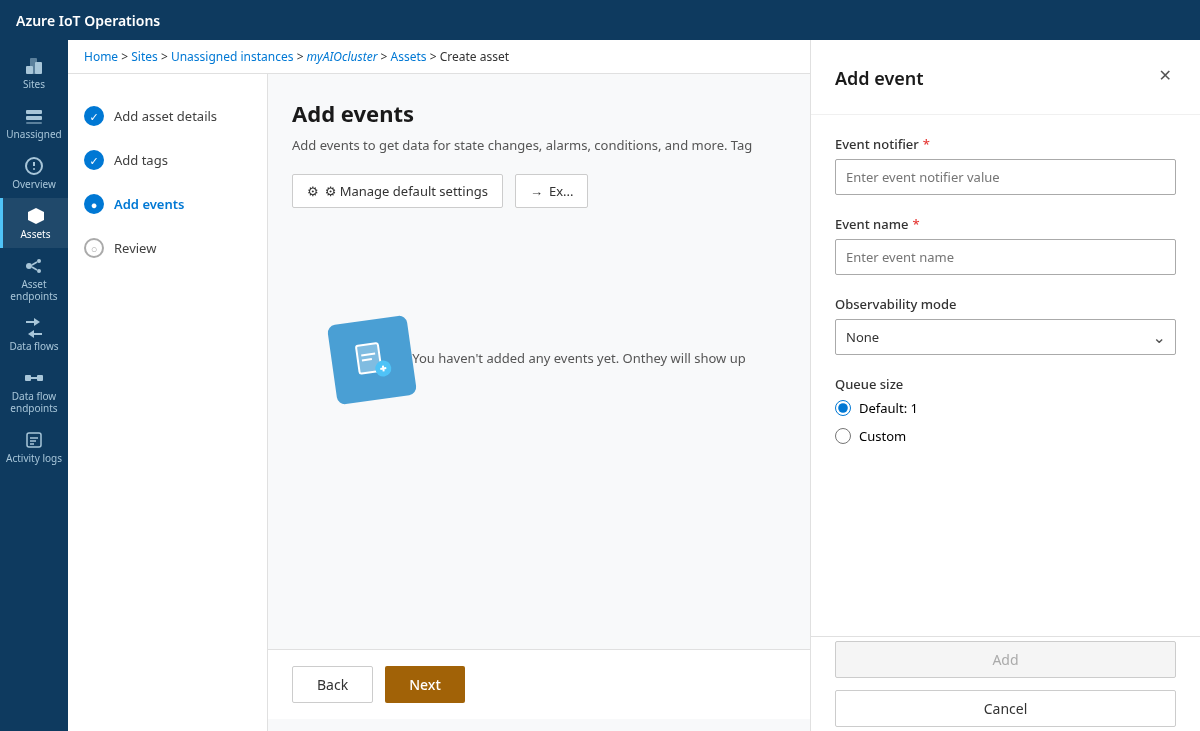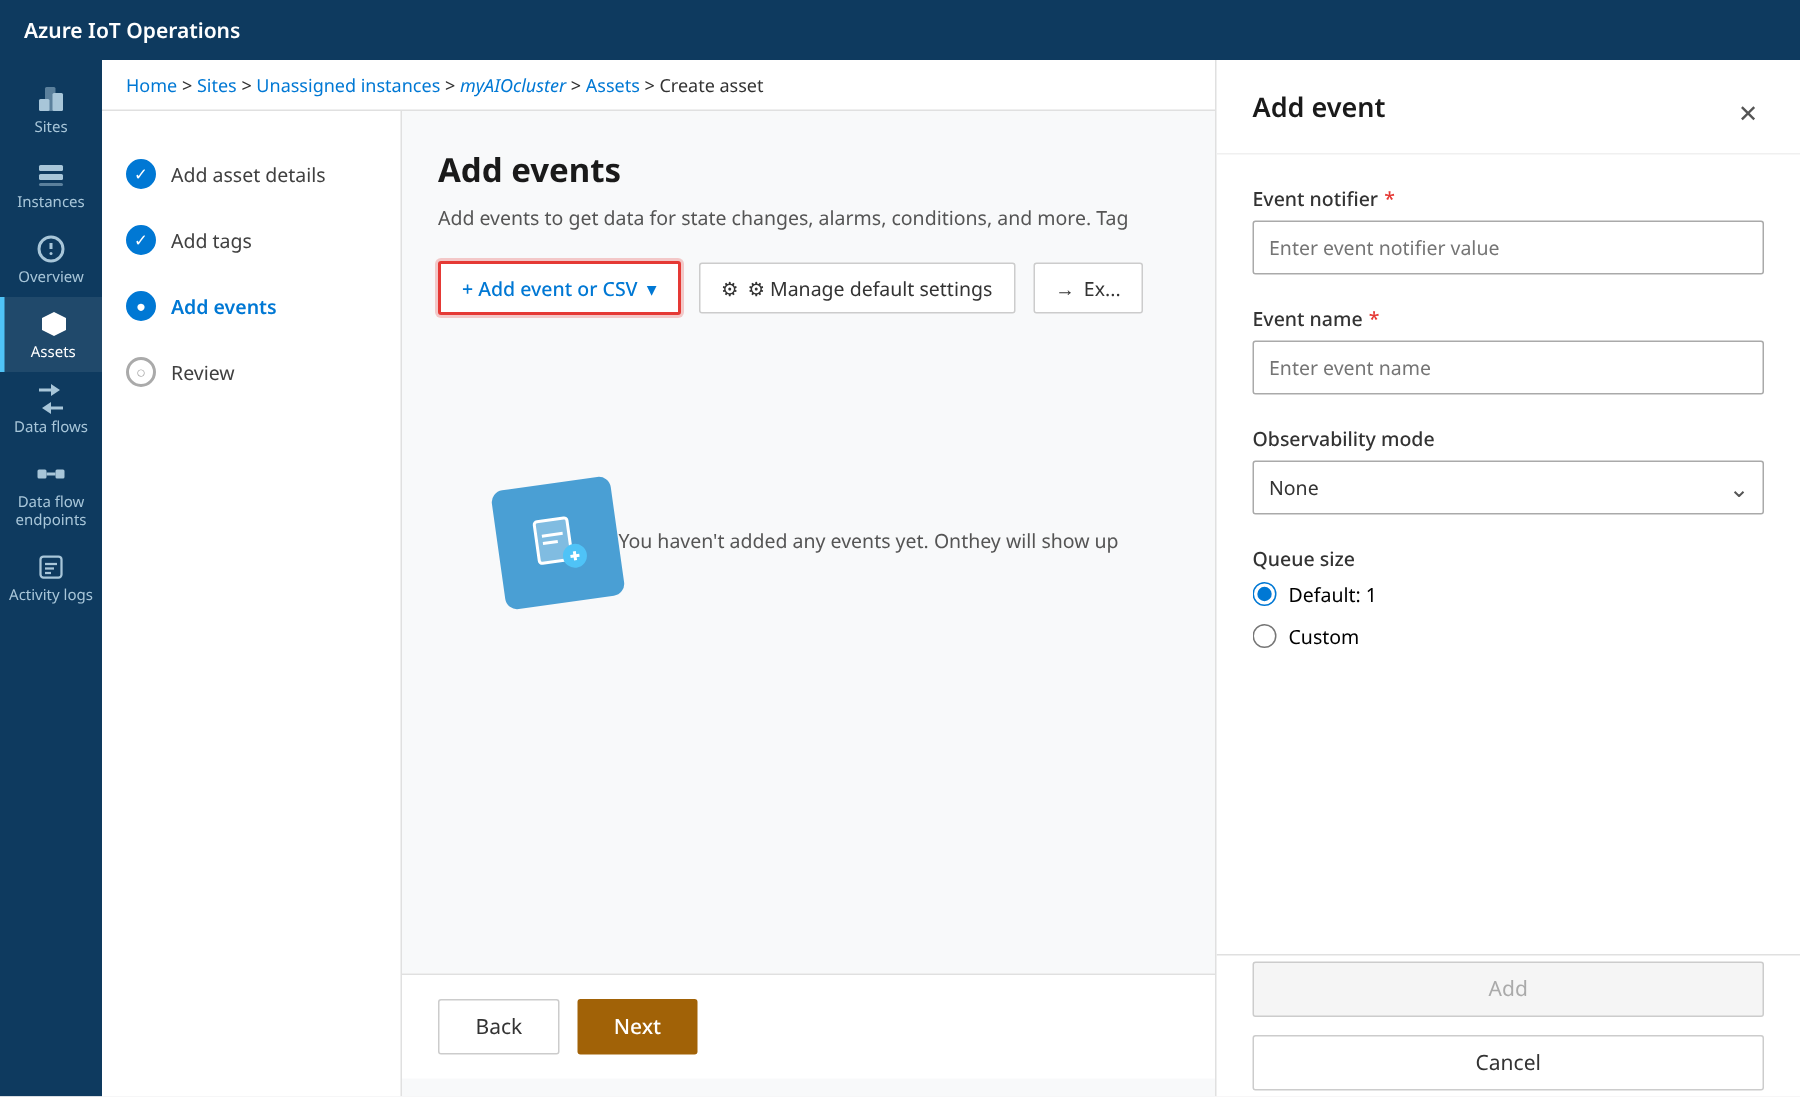--- a/index.html
+++ b/index.html
@@ -218,23 +218,23 @@
       background: white;
       border-left: 1px solid #e0e0e0;
       display: flex;
       flex-direction: column;
       flex-shrink: 0;
       overflow-y: auto;
       position: relative;
     }
     .panel-header {
       display: flex;
-      align-items: flex-start;
+      align-items: flex-end;
       justify-content: space-between;
-      padding: 20px 24px 12px;
+      padding: 20px 24px 24px;
       border-bottom: 1px solid #f0f0f0;
     }
     .panel-title { font-size: 18px; font-weight: 600; color: #1a1a1a; }
     .close-btn { cursor: pointer; color: #555; background: none; border: none; font-size: 16px; padding: 4px; }
 
     .panel-body { padding: 20px 24px; flex: 1; }
     .field-group { margin-bottom: 20px; }
     .field-label { font-size: 13px; font-weight: 500; color: #333; margin-bottom: 6px; display: flex; align-items: center; gap: 4px; }
     .required { color: #e53935; }
     .field-input {
@@ -317,39 +317,49 @@
       </svg>
       <span class="sidebar-item-label">Sites</span>
     </div>
 
     <div class="sidebar-item">
       <svg viewBox="0 0 20 20" fill="currentColor">
         <rect x="2" y="4" width="16" height="4" rx="1"></rect>
         <rect x="2" y="10" width="16" height="4" rx="1"></rect>
         <rect x="2" y="16" width="16" height="2" rx="1" opacity="0.5"></rect>
       </svg>
-      <span class="sidebar-item-label">Instances</span>
+      <span class="sidebar-item-label">Unassigned</span>
     </div>
 
     <div class="sidebar-item">
       <svg viewBox="0 0 20 20" fill="currentColor">
         <circle cx="10" cy="10" r="8" fill="none" stroke="currentColor" stroke-width="2"></circle>
         <line x1="10" y1="6" x2="10" y2="10" stroke="currentColor" stroke-width="2"></line>
         <circle cx="10" cy="13" r="1"></circle>
       </svg>
       <span class="sidebar-item-label">Overview</span>
     </div>
 
     <div class="sidebar-item active">
       <svg viewBox="0 0 20 20" fill="currentColor">
         <path d="M10 2L2 6v8l8 4 8-4V6L10 2z"></path>
       </svg>
       <span class="sidebar-item-label">Assets</span>
     </div>
 
+    <div class="sidebar-item">
+      <svg viewBox="0 0 20 20" fill="currentColor">
+        <circle cx="5" cy="10" r="3"></circle>
+        <circle cx="15" cy="5" r="2"></circle>
+        <circle cx="15" cy="15" r="2"></circle>
+        <line x1="8" y1="9" x2="13" y2="6" stroke="currentColor" stroke-width="1.5"></line>
+        <line x1="8" y1="11" x2="13" y2="14" stroke="currentColor" stroke-width="1.5"></line>
+      </svg>
+      <span class="sidebar-item-label">Asset endpoints</span>
+    </div>
 
     <div class="sidebar-item">
       <svg viewBox="0 0 20 20" fill="currentColor">
         <path d="M2 5h8v3l6-4-6-4v3H2v2zM18 15h-8v-3l-6 4 6 4v-3h8v-2z"></path>
       </svg>
       <span class="sidebar-item-label">Data flows</span>
     </div>
 
     <div class="sidebar-item">
       <svg viewBox="0 0 20 20" fill="currentColor">
@@ -406,24 +416,20 @@
           <div class="step-circle pending">○</div>
           <span class="step-label">Review</span>
         </div>
       </div>
 
       <div class="main-content">
         <h2>Add events</h2>
         <p>Add events to get data for state changes, alarms, conditions, and more. Tag</p>
 
         <div class="toolbar">
-          <button class="btn-add-event">
-            <span>+ Add event or CSV</span>
-            <span>▾</span>
-          </button>
           <button class="btn-manage">
             <span>⚙</span>
             <span>⚙ Manage default settings</span>
           </button>
           <button class="btn-export">
             <span>→</span>
             <span>Ex...</span>
           </button>
         </div>
 

